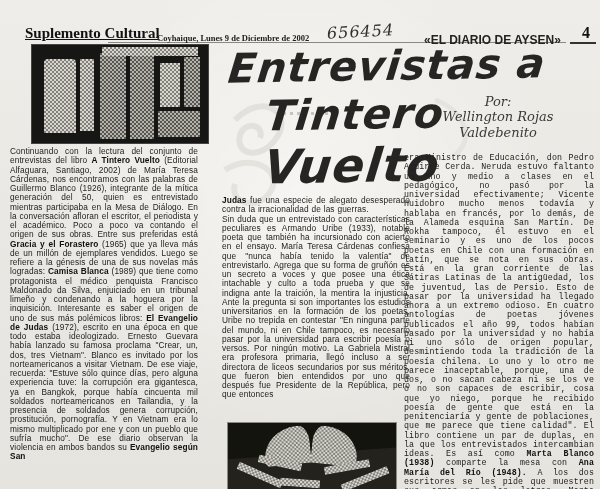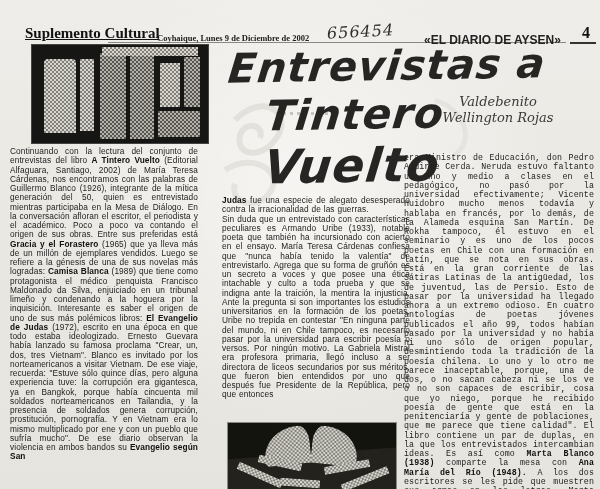--- a/index.html
+++ b/index.html
@@ -90,22 +90,23 @@
     <path d="M20,90 C50,70 85,95 60,118 C45,130 25,120 30,104" fill="none" stroke="#d9d7d0" stroke-width="6"></path>
     <path d="M230,20 C260,30 270,60 250,75" fill="none" stroke="#dedcd5" stroke-width="5"></path>
   </svg>
   <div class="dotted"></div>
 
   <div class="title-line title-l1">Entrevistas a</div>
   <div class="title-line title-l2">Tintero</div>
   <div class="title-line title-l3">Vuelto</div>
 
   <div class="byline">
+    <div class="b-prefix">Por:</div>
+    <div class="b-name">Wellington Rojas</div>
     <div class="b-name">Valdebenito</div>
-    <div class="b-name">Wellington Rojas</div>
   </div>
 
   <div class="col col1"><span>Continuando con la lectura del conjunto de entrevistas del libro </span><b>A Tintero Vuelto</b><span> (Editorial Alfaguara, Santiago, 2002) de María Teresa Cárdenas, nos encontramos con las palabras de Guillermo Blanco (1926), integrante de la mítica generación del 50, quien es entrevistado mientras participaba en la Mesa de Diálogo. En la conversación afloran el escritor, el periodista y el académico. Poco a poco va contando el origen de sus obras. Entre sus preferidas está </span><b>Gracia y el Forastero</b><span> (1965) que ya lleva más de un millón de ejemplares vendidos. Luego se refiere a la génesis de una de sus novelas más logradas: </span><b>Camisa Blanca</b><span> (1989) que tiene como protagonista el médico penquista Francisco Maldonado da Silva, enjuiciado en un tribunal limeño y condenando a la hoguera por la inquisición. Interesante es saber el origen de uno de sus más polémicos libros: </span><b>El Evangelio de Judas</b><span> (1972), escrito en una época en que todo estaba ideologizado. Ernesto Guevara había lanzado su famosa proclama "Crear, un, dos, tres Vietnam". Blanco es invitado por los norteamericanos a visitar Vietnam. De ese viaje, recuerda: "Estuve sólo quince días, pero alguna experiencia tuve: la corrupción era gigantesca, ya en Bangkok, porque había cincuenta mil soldados norteamericanos en Tailandia, y la presencia de soldados genera corrupción, prostitución, pornografía. Y en Vietnam era lo mismo multiplicado por ene y con un pueblo que sufría mucho". De ese diario observan la violencia en ambos bandos su </span><b>Evangelio según San</b></div>
   <div class="col col2"><b>Judas</b><span> fue una especie de alegato desesperado contra la irracionalidad de las guerras.</span><br><span>Sin duda que un entrevistado con características peculiares es Armando Uribe (1933), notable poeta que también ha incursionado con acierto en el ensayo. María Teresa Cárdenas confiesa que "nunca había tenido la valentía" de entrevistarlo. Agrega que su forma de gruñón es un secreto a voces y que posee una ética intachable y culto a toda prueba y que se indigna ante la traición, la mentira la injusticia. Ante la pregunta si son importantes los estudios universitarios en la formación de los poetas, Uribe no trepida en contestar "En ninguna parte del mundo, ni en Chile tampoco, es necesario pasar por la universidad para escribir poesía o versos. Por ningún motivo. La Gabriela Mistral era profesora primaria, llegó incluso a ser directora de liceos secundarios por sus méritos, que fueron bien entendidos por uno que después fue Presidente de la República, pero que entonces</span></div>
   <div class="col col3"><span>era Ministro de Educación, don Pedro Aguirre Cerda. Neruda estuvo faltanto un año y medio a clases en el pedagógico, no pasó por la universidad efectivamente; Vicente Huidobro mucho menos todavía y hablaba en francés, por lo demás, de la Alameda esquina San Martín. De Rokha tampoco, él estuvo en el seminario y es uno de los pocos poetas en Chile con una formación en latín, que se nota en sus obras. Está en la gran corriente de las Sátiras Latinas de la antigüedad, los de juventud, las de Persio. Esto de pasar por la universidad ha llegado ahora a un extremo odioso. En cuatro antologías de poetas jóvenes publicados el año 99, todos habían pasado por la universidad y no había ni uno sólo de origen popular, desmintiendo toda la tradición de la poesía chilena. Lo uno y lo otro me parece inaceptable, porque, una de dos, o no sacan cabeza ni se los ve o no son capaces de escribir, cosa que yo niego, porque he recibido poesía de gente que está en la penitenciaría y gente de poblaciones, que me parece que tiene calidad". El libro contiene un par de duplas, en la que los entrevistados intercambian ideas. Es así como </span><b>Marta Blanco (1938)</b><span> comparte la mesa con </span><b>Ana María del Río (1948).</b><span> A los dos escritores se les pide que muestren sus armas en las letras. Marta Blanco dice que la literatura no es una profesión, porque al serlo deja de ser vocación y que los libros deben ser escritos con dolor y necesidad. Otra dupla está integrada por </span><b>Jaime Azócar (1959)</b><span> y </span><b>Rafael Gremucio (1970)</b><span>.</span></div>
 
   <div class="photo-bottom">
     <div class="pb-floor"></div>
     <div class="pb-wing l halftone"></div>
     <div class="pb-wing r halftone"></div>

